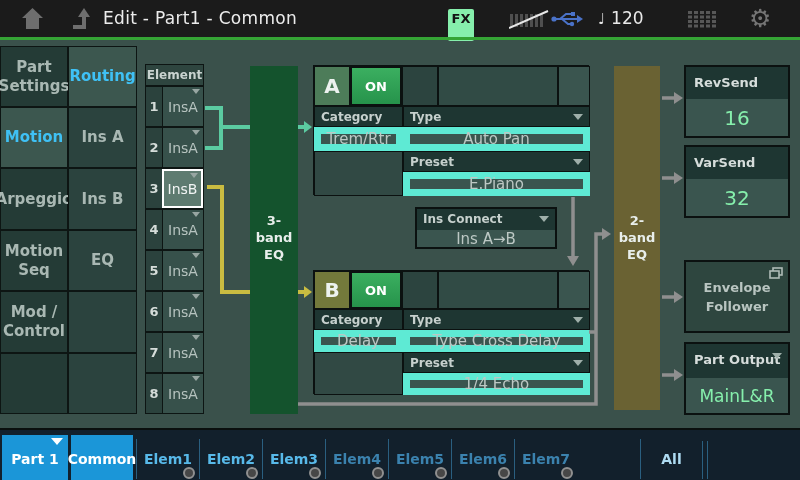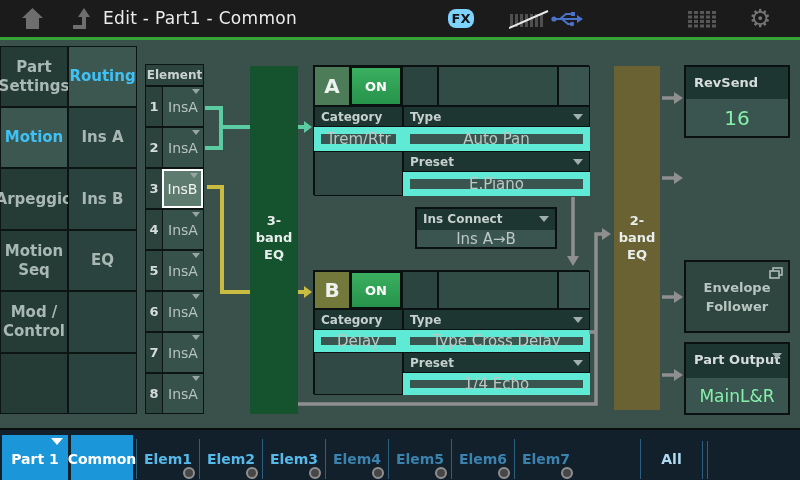--- a/index.html
+++ b/index.html
@@ -5,22 +5,22 @@
   * { margin:0; padding:0; box-sizing:border-box; }
   body { font-family:"DejaVu Sans", sans-serif; background:#000; }
   #screen { position:relative; width:800px; height:480px; background:#3A514B; overflow:hidden; }
 
   
   #topbar { position:absolute; left:0; top:0; width:800px; height:37px; background:#1B1B1B; }
   #greenline { position:absolute; left:0; top:37px; width:800px; height:3px; background:#35A435; }
   .tb-icon { position:absolute; top:7px; }
   #title { position:absolute; left:103px; top:0; height:37px; line-height:37px;
            color:#ECECEC; font-size:17px; letter-spacing:.3px; }
-  #fxbadge { position:absolute; left:448px; top:9px; width:26px; height:19px; background:#7dd3fc;
-             border-radius:8px; color:#141414; font-size:13px; font-weight:bold;
+  #fxbadge { position:absolute; left:448px; top:9px; width:26px; height:32px; background:#86efac;
+             border-radius:2px; color:#141414; font-size:13px; font-weight:bold;
              text-align:center; line-height:19px; }
   #tempo { position:absolute; left:598px; top:0; height:37px; line-height:37px; color:#E9E9E9; }
   #tempo .note { font-size:15px; margin-right:6px; }
   #tempo .val { font-size:17px; }
   #gear { position:absolute; left:749px; top:0px; height:37px; line-height:37px;
           font-size:25px; color:#757575; }
 
   
   .scell { position:absolute; border:1px solid #0D1513; display:flex; align-items:center;
            justify-content:center; text-align:center; font-size:15px; font-weight:600;
@@ -127,20 +127,23 @@
     </svg>
     <svg class="tb-icon" style="left:551px; top:11px" width="32" height="17">
       <circle cx="3" cy="8" r="2.6" fill="#4A72C8"></circle>
       <line x1="3" y1="8" x2="27" y2="8" stroke="#4A72C8" stroke-width="2"></line>
       <polygon points="26,4 32,8 26,12" fill="#4A72C8"></polygon>
       <polyline points="9,8 15,3 20,3" stroke="#4A72C8" stroke-width="2" fill="none"></polyline>
       <rect x="20" y="1" width="4" height="4" fill="#4A72C8"></rect>
       <polyline points="11,8 17,13 20,13" stroke="#4A72C8" stroke-width="2" fill="none"></polyline>
       <circle cx="21" cy="13" r="2.2" fill="#4A72C8"></circle>
     </svg>
+    <div id="tempo">
+      <span class="note">♩</span><span class="val">120</span>
+    </div>
     <svg class="tb-icon" style="left:688px; top:11px" width="30" height="17">
       <g fill="#585858">
         <rect x="0" y="0" width="4" height="3"></rect>
           <rect x="6" y="0" width="4" height="3"></rect>
           <rect x="12" y="0" width="4" height="3"></rect>
           <rect x="18" y="0" width="4" height="3"></rect>
           <rect x="24" y="0" width="4" height="3"></rect>
         <rect x="0" y="4.5" width="4" height="3"></rect>
           <rect x="6" y="4.5" width="4" height="3"></rect>
           <rect x="12" y="4.5" width="4" height="3"></rect>
@@ -272,20 +275,24 @@
     <div class="fhead" style="left:89px;top:38px;width:187px;height:21px"><span>Type</span><span class="tri" style="right:6px;top:7px"></span></div>
     <div class="fval" style="left:89px;top:59px;width:187px;height:22px">Type Cross Delay</div>
     <div class="fhead" style="left:89px;top:81px;width:187px;height:21px"><span>Preset</span><span class="tri" style="right:6px;top:7px"></span></div>
     <div class="fval" style="left:89px;top:102px;width:187px;height:22px">1/4 Echo</div>
   </div>
 
   <div class="rbox" style="top:65px">
     <div class="rhead" style="height:32px">RevSend</div>
     <div class="rval" style="height:37px;font-size:20px">16</div>
   </div>
+  <div class="rbox" style="top:145px">
+    <div class="rhead" style="height:32px">VarSend</div>
+    <div class="rval" style="height:37px;font-size:20px">32</div>
+  </div>
   <div class="rbox" id="envfollow" style="top:260px">
     <svg class="popicon" width="14" height="12">
       <rect x="4" y="1" width="9" height="7" fill="none" stroke="#AEBBB7" stroke-width="1.6"></rect>
       <rect x="1" y="4" width="9" height="7" fill="#2E463F" stroke="#AEBBB7" stroke-width="1.6"></rect>
     </svg>
     <span>Envelope Follower</span>
   </div>
   <div class="rbox" style="top:342px">
     <div class="rhead" style="height:34px"><span>Part Output</span><span class="tri" style="right:6px;top:9px"></span></div>
     <div class="rval" style="height:35px;font-size:17px">MainL&amp;R</div>

